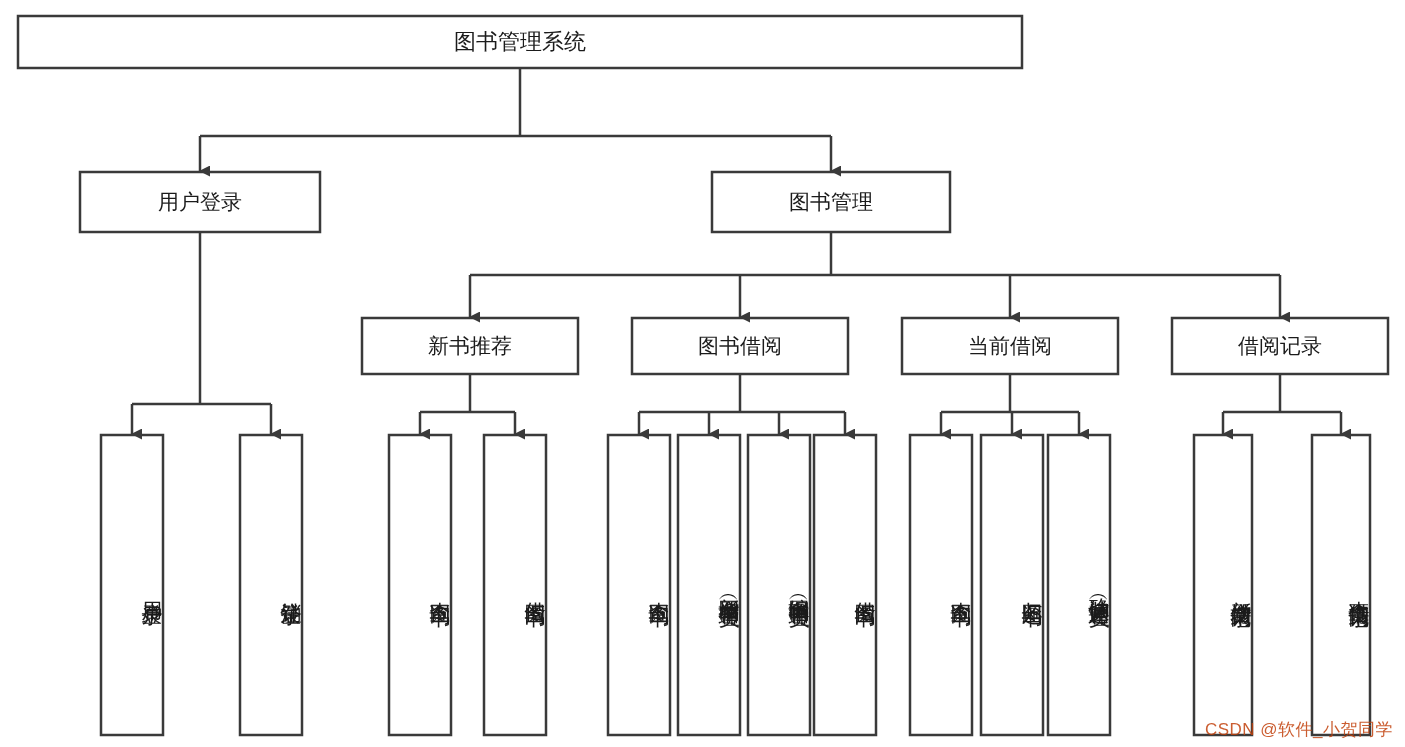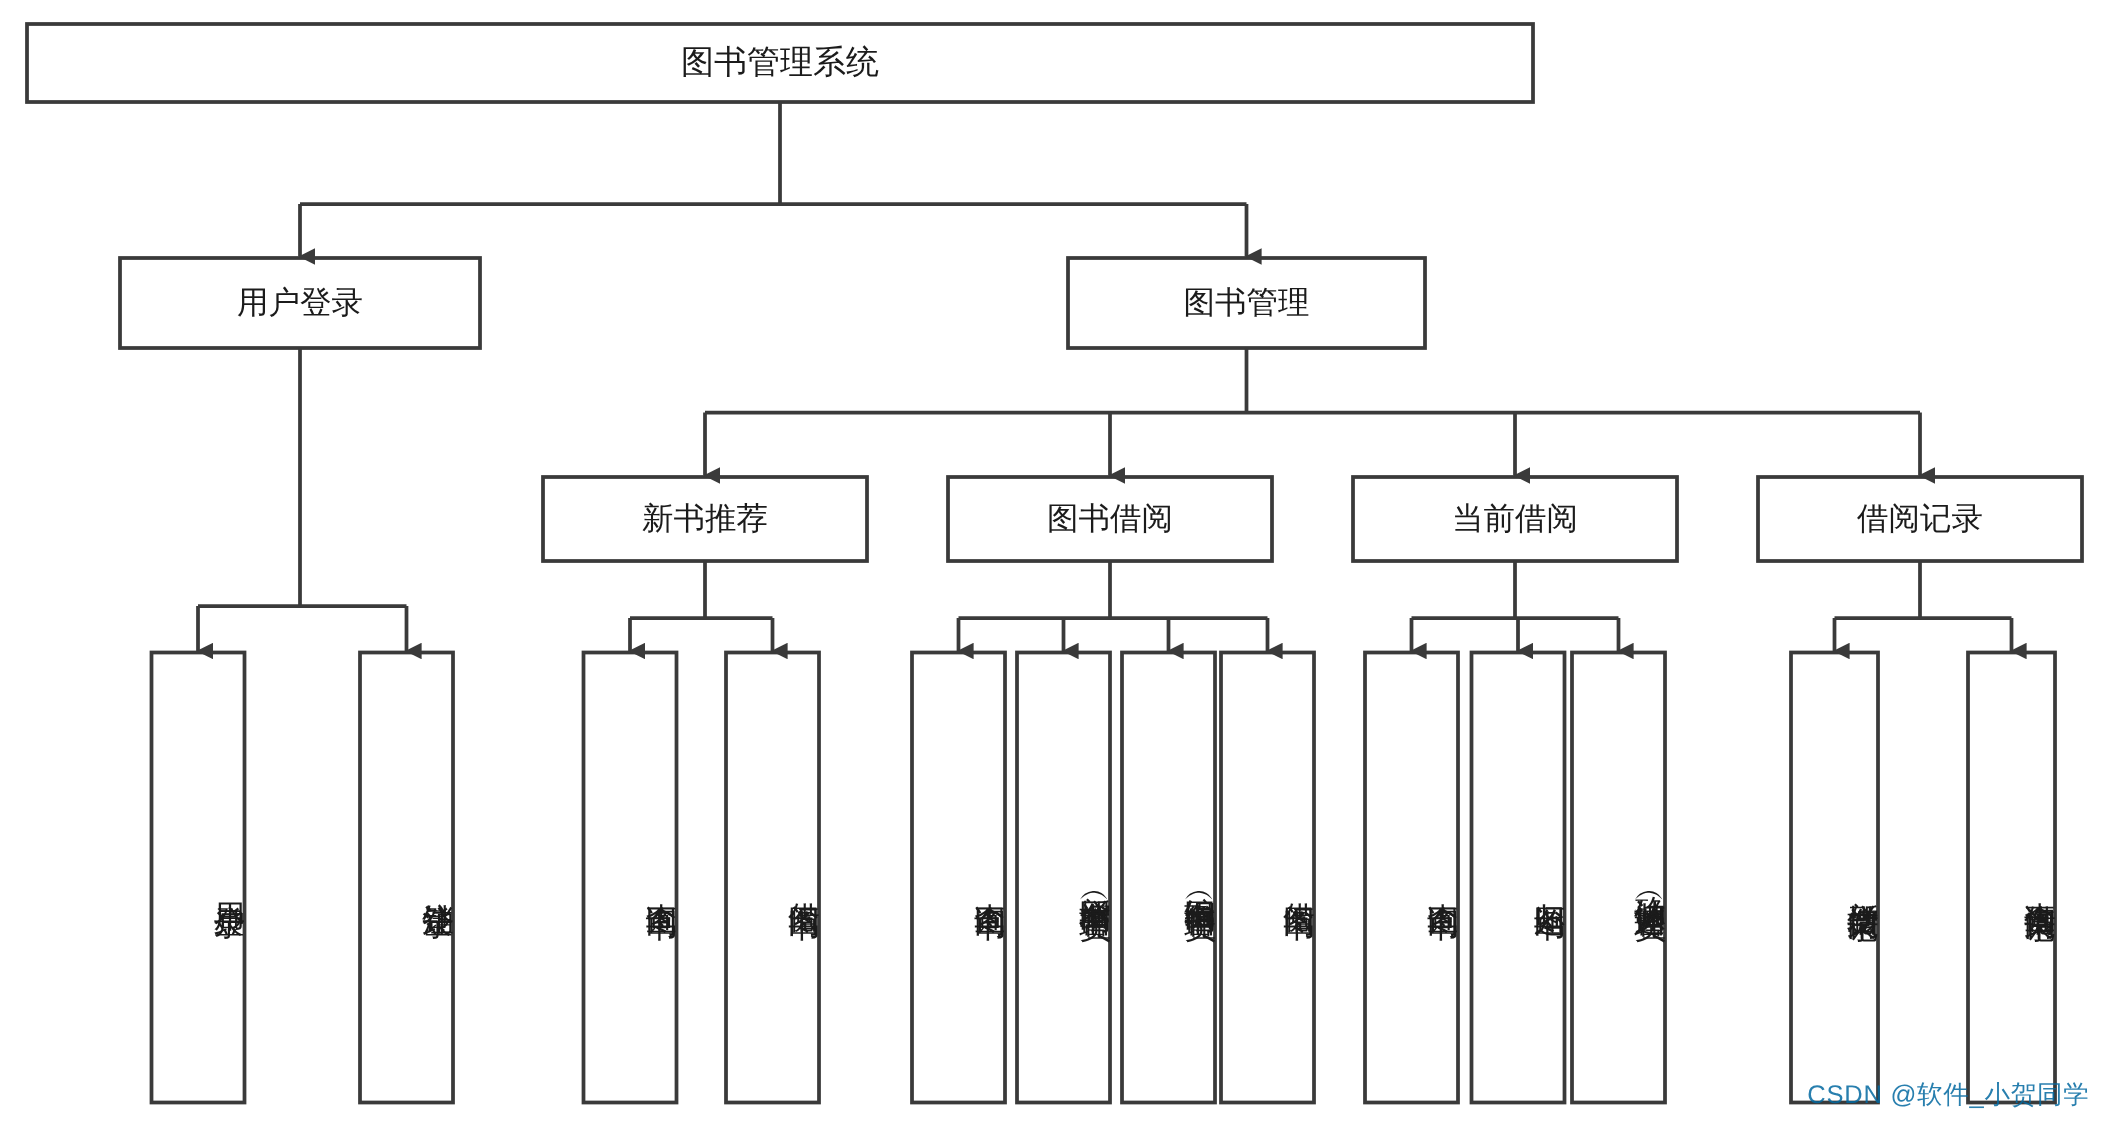--- a/index.html
+++ b/index.html
@@ -67,21 +67,21 @@
     justify-content: center;
     white-space: nowrap;
     pointer-events: none;
   }
   .watermark {
     position: absolute;
     right: 12px;
     bottom: 6px;
     font-family: "Liberation Sans", "DejaVu Sans", sans-serif;
     font-size: 17px;
-    color: #0369a1;
+    color: #c2410c;
     opacity: 0.85;
     letter-spacing: 0.5px;
     white-space: nowrap;
   }
 </style>
 </head>
 <body>
 
 <div id="diagram-root">
   <svg class="diagram" viewBox="0 0 1405 747">

